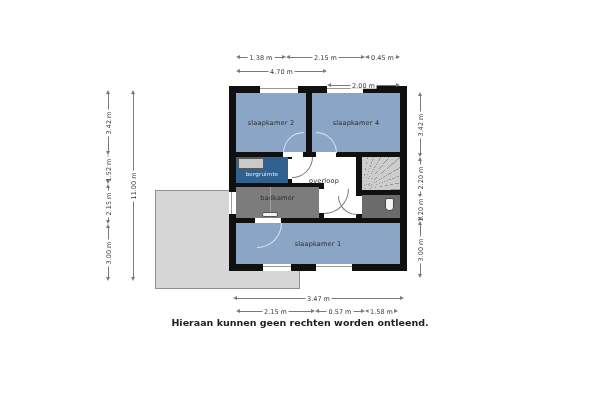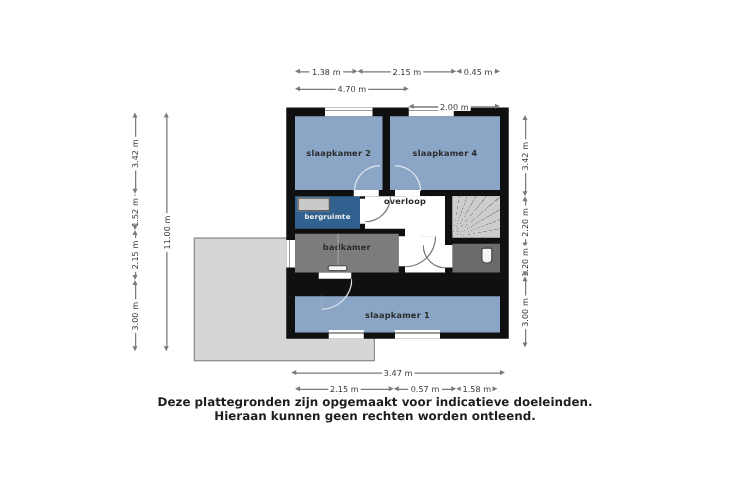--- a/index.html
+++ b/index.html
@@ -13,21 +13,21 @@
   
   .plan{left:229px;top:86px;width:178px;height:185px;background:#101010;z-index:2}
   .plan .abs{position:absolute}
 
   .room{display:flex;align-items:center;justify-content:center}
   .blue{background:#8aa5c5}
   .dkblue{background:#31618f}
   .gray{background:#7c7c7c}
   .dkgray{background:#6b6b6b}
   .white{background:#ffffff}
-  .rlabel{font-size:6.5px;font-weight:bold;color:#2b2b2b;letter-spacing:.2px;white-space:nowrap}
+  .rlabel{font-size:6.5px;font-weight:normal;color:#2b2b2b;letter-spacing:.2px;white-space:nowrap}
   .rlabel.light{color:#f2f2f2}
 
   
   .stairs{background:#cdcdcd;background-image:repeating-conic-gradient(from 0deg at 0% 100%,#cdcdcd 0deg 9deg,#979797 9deg 10deg)}
 
   
   .winH{background:linear-gradient(180deg,#fff 0,#fff 2px,#9a9a9a 2px,#9a9a9a 3px,#fff 3px)}
   .winV{background:linear-gradient(90deg,#fff 0,#fff 2px,#9a9a9a 2px,#9a9a9a 3px,#fff 3px)}
   .gap{background:#fff}
 
@@ -138,36 +138,36 @@
     <span class="rlabel">slaapkamer 4</span>
   </div>
 
   <div class="abs room dkblue" style="left:7px;top:71px;width:52px;height:26px">
     <span class="rlabel light" style="font-size:5.5px;margin-top:8px">bergruimte</span>
   </div>
   <div class="abs closet" style="left:9px;top:72px;width:26px;height:11px"></div>
 
   <div class="abs white" style="left:63px;top:71px;width:64px;height:26px"></div>
   <div class="abs white" style="left:95px;top:71px;width:32px;height:61px"></div>
-  <div class="abs room" style="left:63px;top:68px;width:64px;height:14px">
+  <div class="abs room" style="left:63px;top:88px;width:64px;height:14px">
     <span class="rlabel">overloop</span>
   </div>
 
   <div class="abs room gray" style="left:7px;top:101px;width:83px;height:31px">
     <span class="rlabel" style="margin-bottom:10px">badkamer</span>
   </div>
   <div class="abs divline" style="left:41px;top:101px;width:1px;height:31px"></div>
   <div class="abs sink" style="left:33px;top:126px;width:16px;height:5px"></div>
 
   <div class="abs stairs" style="left:133px;top:71px;width:38px;height:33px"></div>
 
   <div class="abs dkgray" style="left:133px;top:109px;width:38px;height:23px"></div>
   <div class="abs wc" style="left:156px;top:112px;width:9px;height:13px"></div>
 
-  <div class="abs room blue" style="left:7px;top:151px;width:164px;height:29px">
+  <div class="abs room blue" style="left:7px;top:137px;width:164px;height:41px">
     <span class="rlabel">slaapkamer 1</span>
   </div>
 
   <div class="abs winH" style="left:31px;top:0;width:38px;height:7px"></div>
   <div class="abs winH" style="left:98px;top:0;width:36px;height:7px"></div>
   <div class="abs winH" style="left:34px;top:178px;width:28px;height:7px"></div>
   <div class="abs winH" style="left:87px;top:178px;width:36px;height:7px"></div>
   <div class="abs winV" style="left:0;top:106px;width:7px;height:22px"></div>
 
   <div class="abs gap" style="left:54px;top:66px;width:20px;height:5px"></div>
@@ -196,15 +196,14 @@
 <div class="abs hdim" style="left:315px;top:307px;width:50px">
   <span class="dline"></span>
   <span class="dlabel">0.57 m</span>
 </div>
 <div class="abs hdim" style="left:365px;top:307px;width:33px">
   <span class="dline"></span>
   <span class="dlabel">1.58 m</span>
 </div>
 
 <div class="abs disclaimer">
-  <div>Deze plattegronden zijn opgemaakt voor indicatieve doeleinden.</div>
   <div>Hieraan kunnen geen rechten worden ontleend.</div>
 </div>
 
 </body></html>

